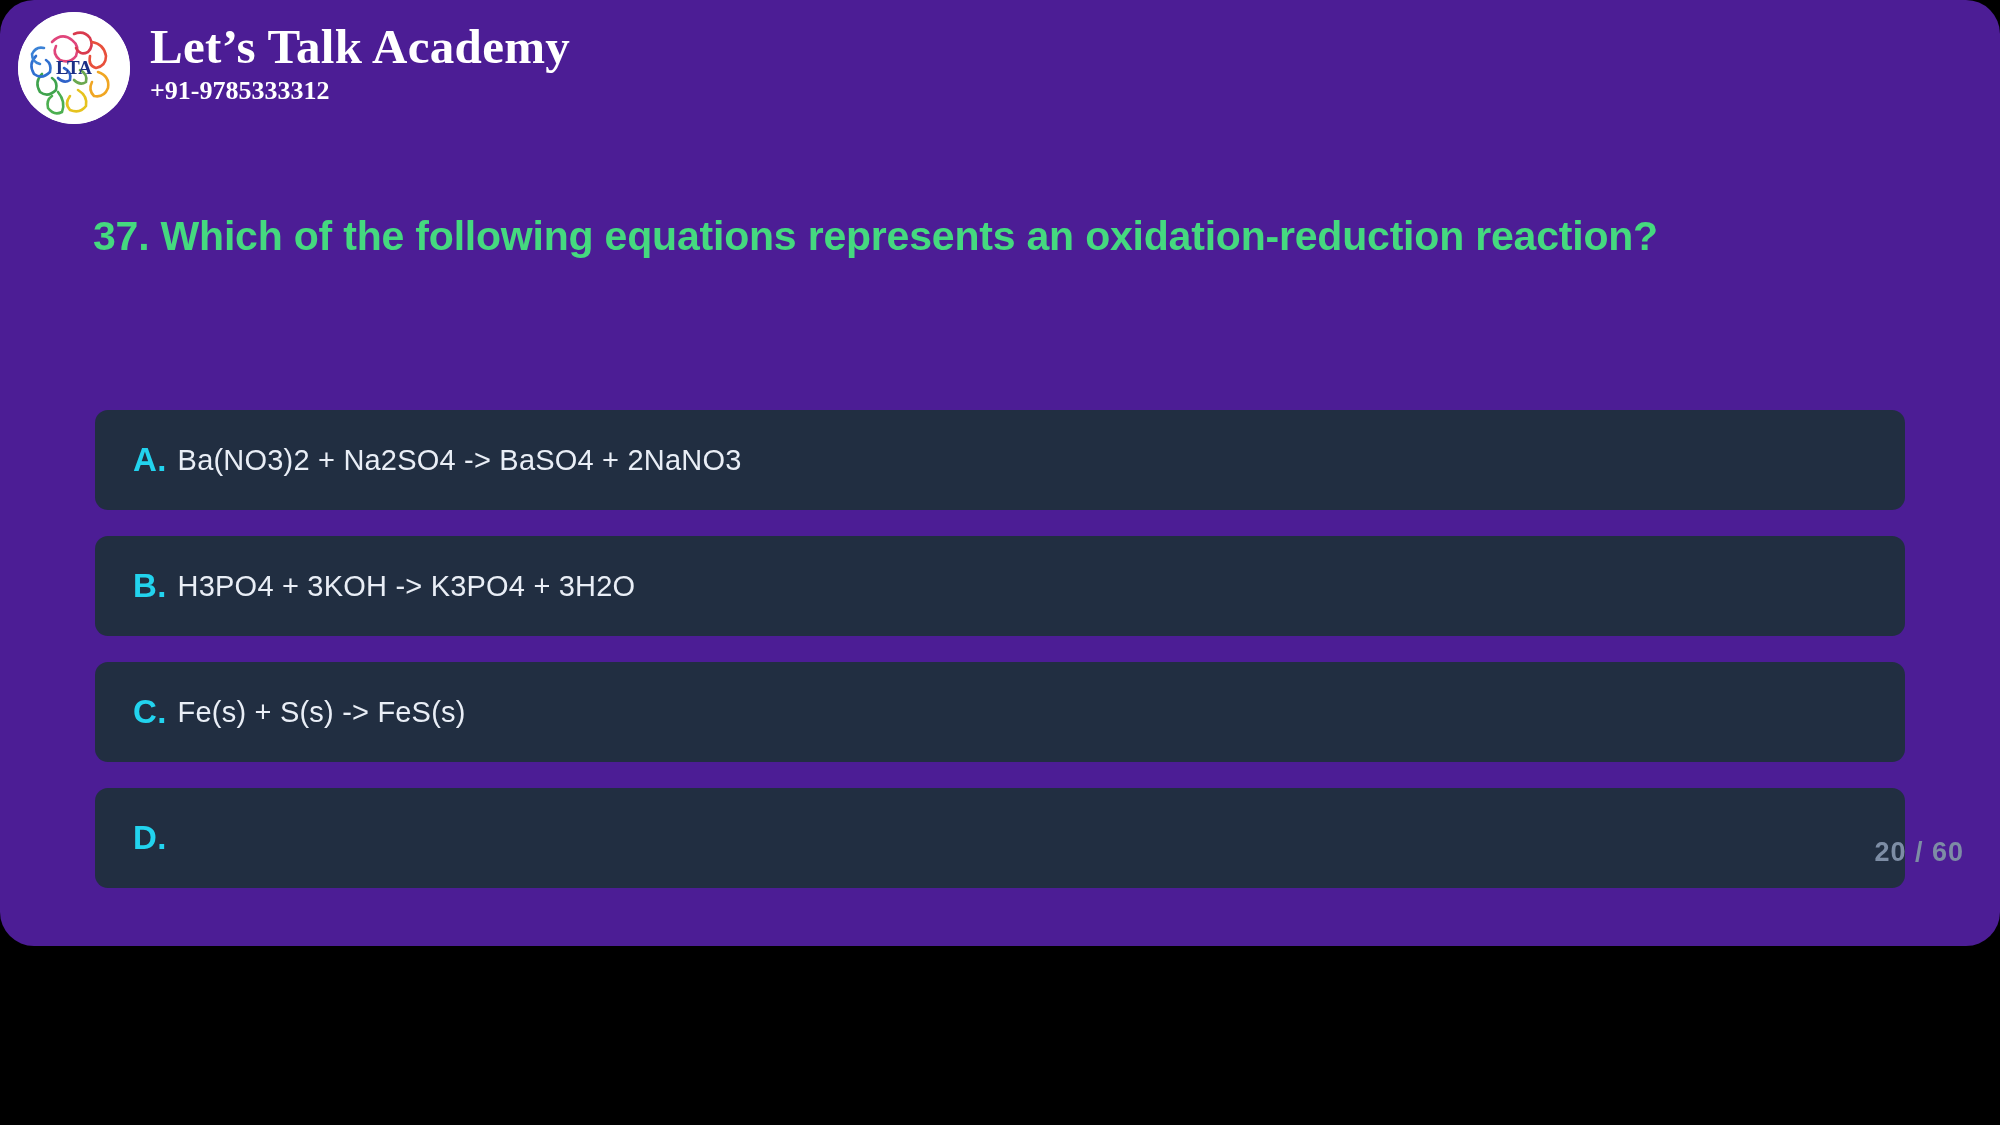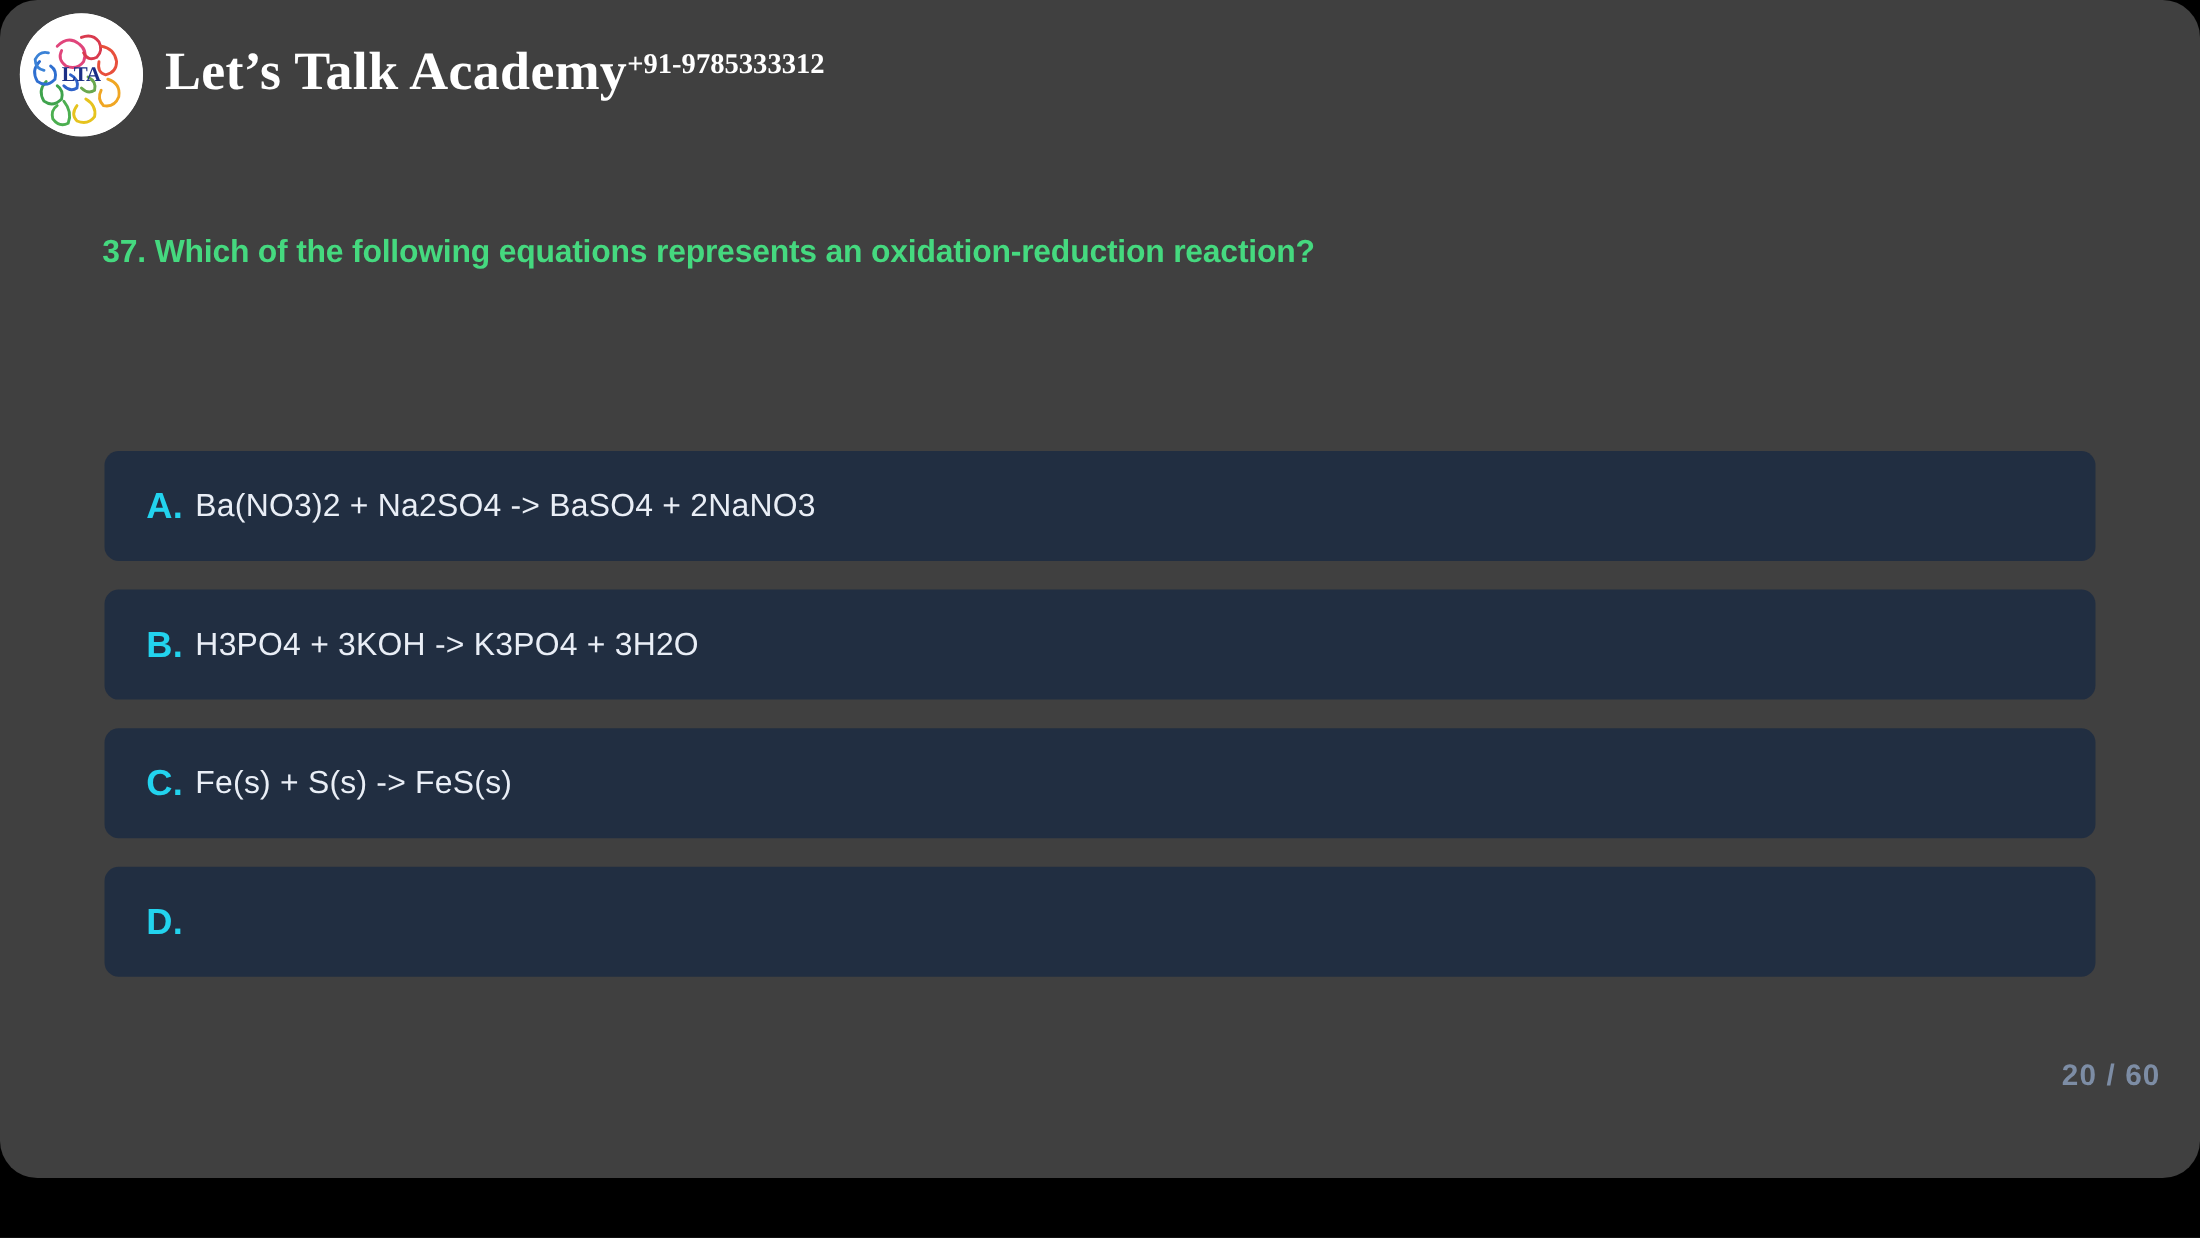--- a/index.html
+++ b/index.html
@@ -11,22 +11,22 @@
   body {
     width: 2000px;
     height: 1125px;
     overflow: hidden;
     font-family: "Liberation Sans", sans-serif;
   }
 
   .slide {
     position: relative;
     width: 2000px;
-    height: 1071px;
-    background: #404040;
+    height: 946px;
+    background: #4c1d95;
     border-radius: 34px;
     overflow: hidden;
     box-sizing: border-box;
   }
 
   
   .header {
     position: absolute;
     top: 12px;
     left: 18px;
@@ -40,21 +40,21 @@
     border-radius: 50%;
     background: #ffffff;
     position: relative;
     flex: 0 0 auto;
     overflow: hidden;
     display: block;
   }
   .logo-badge svg { display: block; }
   .brand-block {
     display: flex;
-    flex-direction: row;
+    flex-direction: column;
     justify-content: center;
     padding-bottom: 6px;
   }
   .brand-name {
     font-family: "Liberation Serif", "DejaVu Serif", serif;
     font-size: 49px;
     font-weight: 700;
     color: #ffffff;
     line-height: 1.04;
     letter-spacing: 0.3px;
@@ -69,21 +69,21 @@
     margin-top: 2px;
     white-space: nowrap;
   }
 
   
   .question {
     position: absolute;
     top: 212px;
     left: 93px;
     right: 60px;
-    font-size: 29px;
+    font-size: 41px;
     font-weight: 800;
     color: #45d97f;
     letter-spacing: -0.2px;
     line-height: 1.2;
     white-space: nowrap;
   }
 
   
   .options {
     position: absolute;

